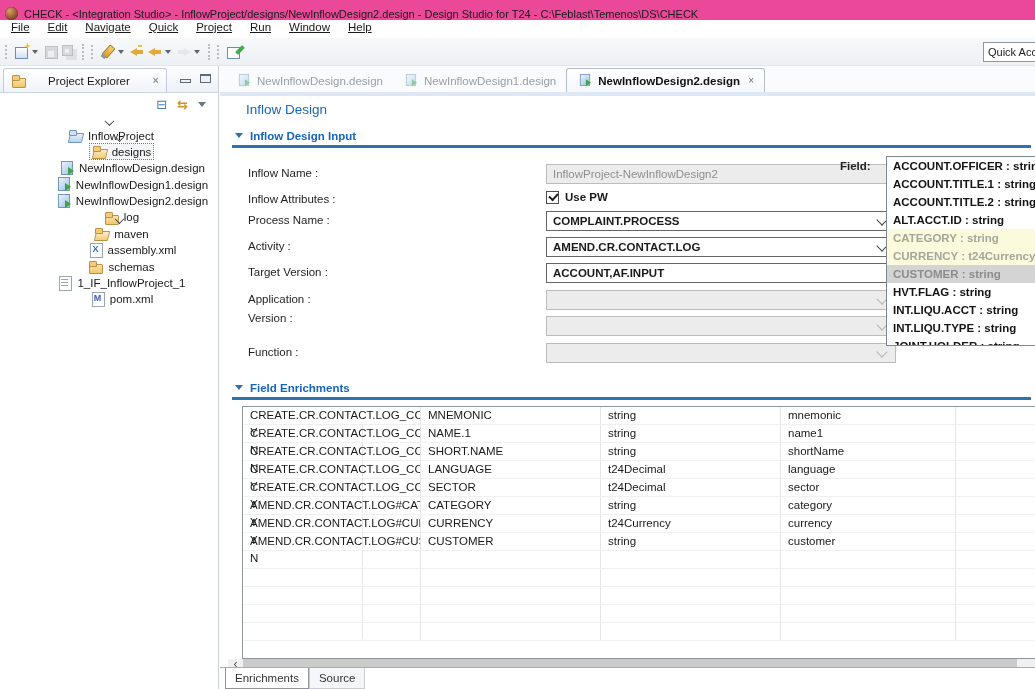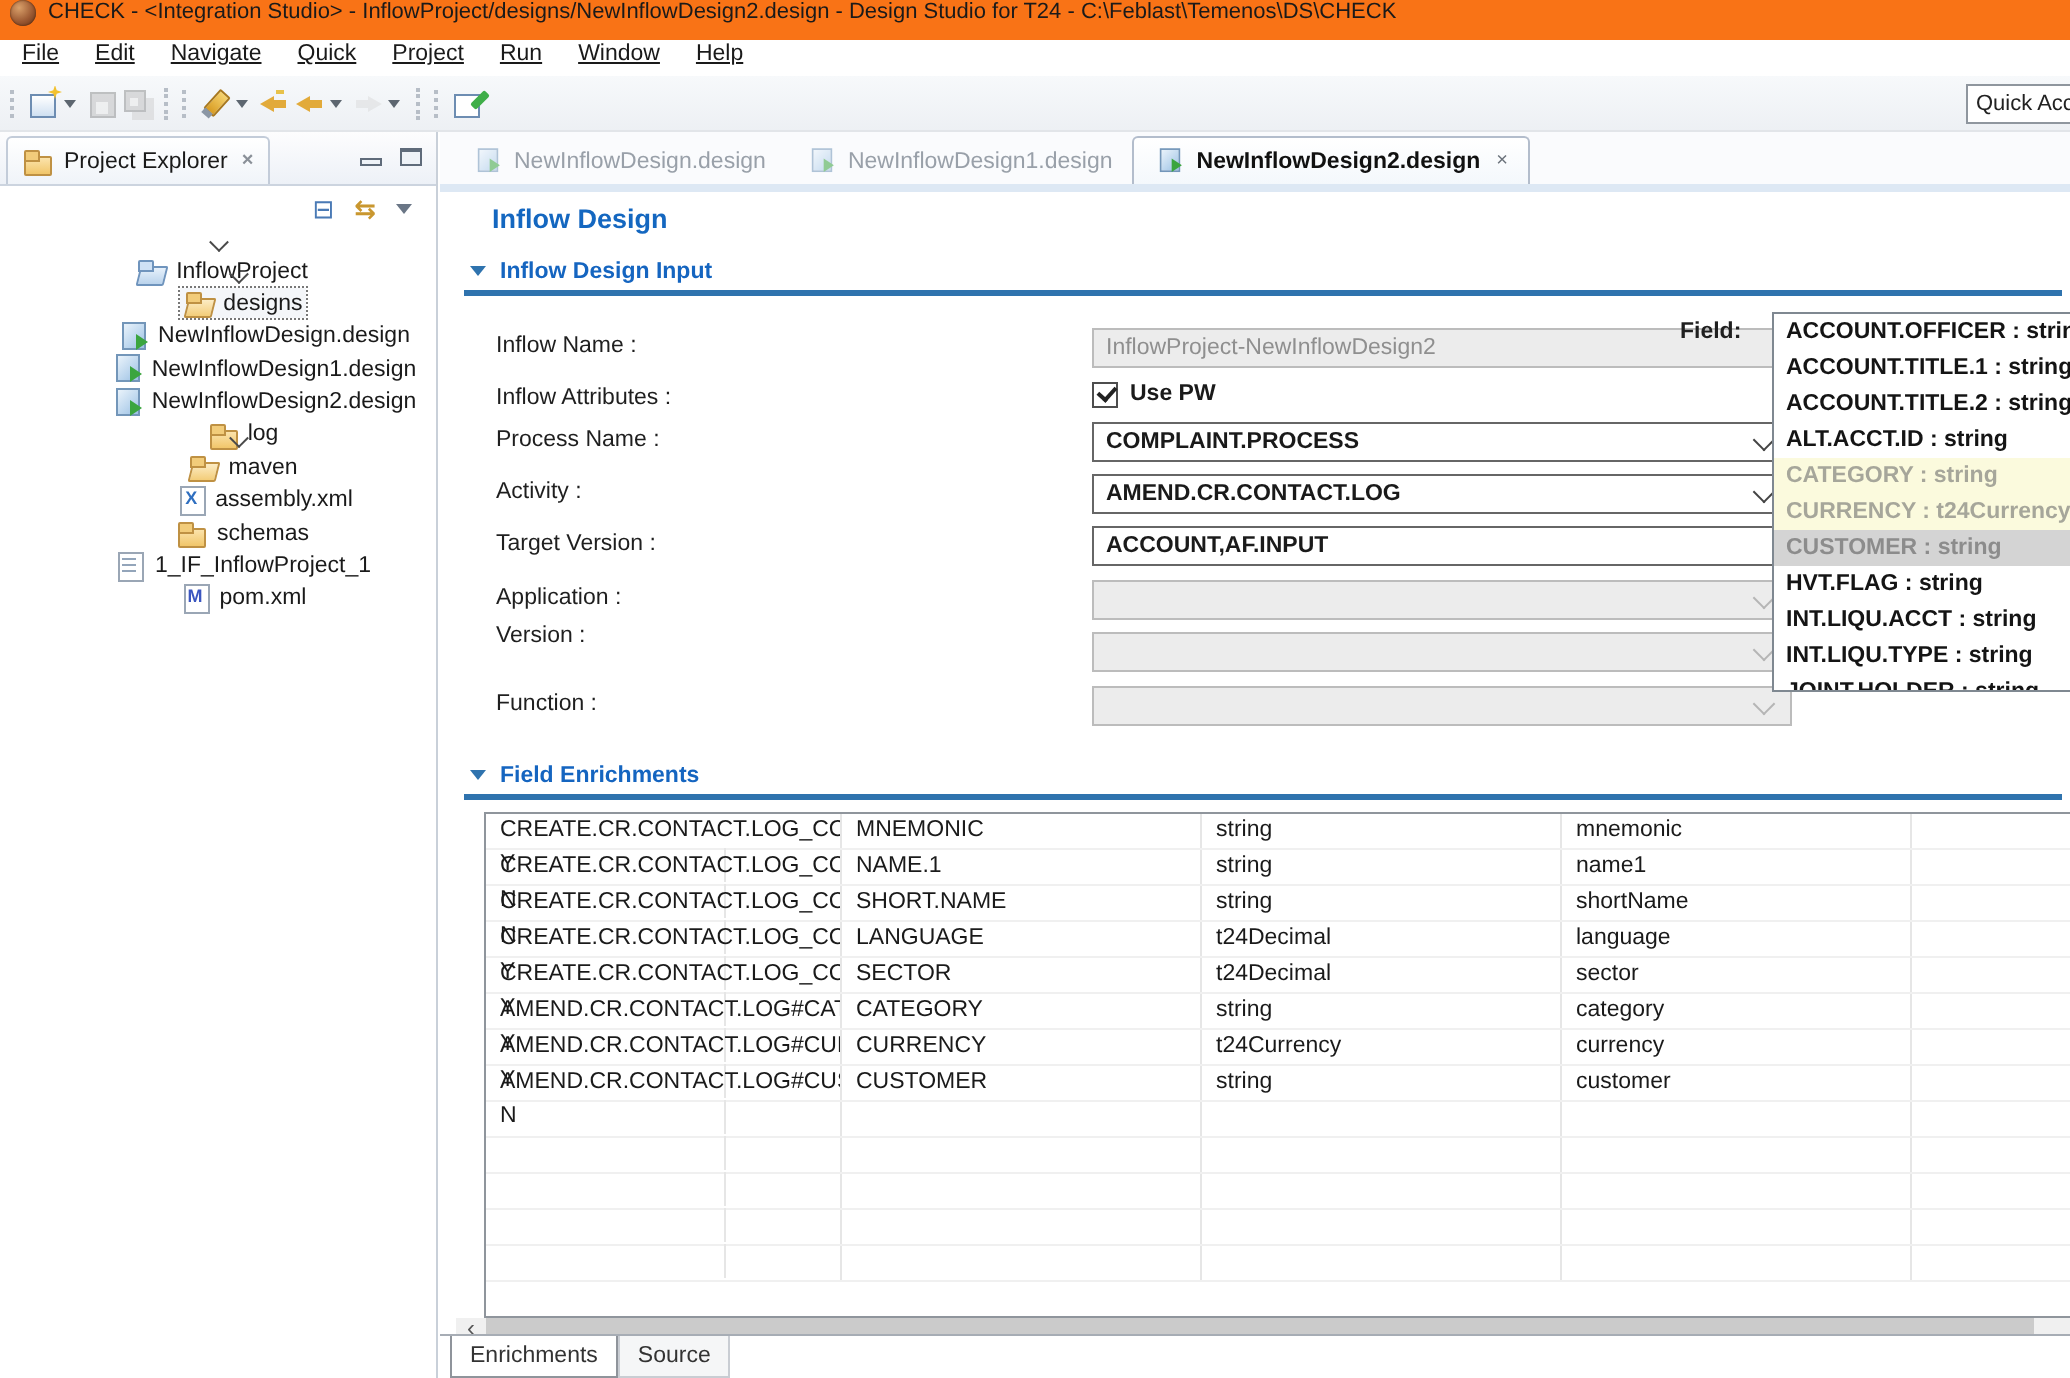--- a/index.html
+++ b/index.html
@@ -1,20 +1,20 @@
 <!DOCTYPE html>
 <html><head>
 <meta charset="utf-8">
 <style>
   html,body{margin:0;padding:0;}
   body{font-family:"Liberation Sans","DejaVu Sans",sans-serif;background:#fff;}
   .app{position:relative;width:1035px;height:689px;overflow:hidden;background:#fff;color:#1a1a1a;}
 
   
-  .titlebar{height:20px;display:flex;align-items:flex-start;gap:6px;padding-left:5px;font-size:11px;background:#f97316;}
+  .titlebar{height:20px;display:flex;align-items:flex-end;gap:6px;padding-left:5px;font-size:11px;background:#ec4899;}
   .app-icon{width:13px;height:13px;border-radius:50%;flex:none;
     background:radial-gradient(circle at 35% 30%,#d9a06a 0%,#9c5a33 55%,#5e2e14 100%);
     box-shadow:inset 0 0 1px #3a1c0a;}
   .title-text{white-space:nowrap;overflow:hidden;}
 
   
   .menubar{height:18px;display:flex;align-items:flex-start;font-size:11.5px;background:#fff;padding-left:2px;text-decoration:underline;}
   .menu-item{padding:1px 9px;cursor:default;}
 
   
@@ -44,21 +44,21 @@
     border-top:4px solid transparent;border-bottom:4px solid transparent;border-left:7px solid #d9dee4;}
   .tbico.forward::after{content:"";position:absolute;left:3px;top:7px;width:6px;height:4px;background:#d9dee4;}
   .tbico.last-edit-location::before{content:"";position:absolute;left:2px;top:4px;width:11px;height:10px;border:1px solid #6d8db2;background:#fff;}
   .tbico.last-edit-location::after{content:"";position:absolute;right:1px;top:2px;width:4px;height:10px;background:#3fae49;transform:rotate(45deg);border-radius:1px;}
   .quick-access{position:absolute;left:983px;top:4px;width:72px;height:18px;line-height:18px;border:1px solid #8f969e;
     background:#fff;font-size:11px;padding:0 4px;white-space:nowrap;overflow:hidden;color:#222;}
 
   
   .explorer{position:absolute;left:0;top:66px;width:218px;bottom:0;background:#fff;border-right:1px solid #c9d0d9;}
   .exp-header{position:relative;height:26px;background:linear-gradient(#fdfdfe,#edf1f7);border-bottom:1px solid #ccd4df;}
-  .exp-tab{position:absolute;left:3px;bottom:0;display:flex;align-items:center;gap:5px;height:23px;padding:0 7px;
+  .exp-tab{position:absolute;left:3px;bottom:0;display:flex;align-items:center;gap:21px;height:23px;padding:0 7px;
     background:linear-gradient(#ffffff,#f0f4f9);border:1px solid #c3ccd9;border-bottom:none;border-radius:3px 3px 0 0;font-size:11.5px;}
   .exp-tab-close{color:#8a9098;font-size:10px;font-weight:700;margin-left:2px;}
   .win-btns{position:absolute;right:7px;top:8px;display:flex;gap:9px;}
   .wbtn{position:relative;width:11px;height:9px;display:inline-block;}
   .wbtn.min::after{content:"";position:absolute;left:0;bottom:0;width:9px;height:2px;border:1px solid #5f6b7a;background:#eef2f7;}
   .wbtn.max::after{content:"";position:absolute;left:0;top:0;width:9px;height:6px;border:1px solid #5f6b7a;border-top-width:2px;background:#eef2f7;}
   .exp-toolbar{height:23px;display:flex;justify-content:flex-end;align-items:center;gap:10px;padding-right:12px;}
   .xico{font-size:13px;line-height:13px;cursor:default;}
   .xico.collapse-all{color:#4a7ab5;}
   .xico.link-with-editor{color:#c9972f;font-weight:700;}
@@ -100,21 +100,21 @@
   .editor{position:absolute;left:220px;top:66px;right:0;bottom:0;background:#fff;}
   .tabbar{position:absolute;top:0;left:0;right:0;height:26px;display:flex;align-items:flex-end;padding-left:6px;background:#fafbfd;}
   .etab{display:flex;align-items:center;gap:5px;height:23px;padding:0 10px;font-size:11.5px;color:#99a0a9;}
   .etab .ico{transform:scale(.85);opacity:.55;}
   .etab.active{background:linear-gradient(#ffffff,#f4f8fc);border:1px solid #b3bdcc;border-bottom:none;
     border-radius:3px 3px 0 0;color:#111;font-weight:700;}
   .etab.active .ico{opacity:1;}
   .tab-close{font-size:10px;color:#6b727b;font-weight:400;margin-left:3px;}
 
   .editor-body{position:absolute;top:26px;left:0;right:0;bottom:22px;background:#fff;border-top:4px solid #dde8f4;overflow:hidden;font-size:11.5px;}
-  .page-title{position:absolute;left:26px;top:6px;font-size:13.5px;font-weight:700;color:#1467c0;}
+  .page-title{position:absolute;left:26px;top:6px;font-size:13.5px;font-weight:400;color:#1467c0;}
   .section-hdr{position:absolute;left:12px;right:4px;height:19px;display:flex;align-items:center;gap:7px;
     font-weight:700;color:#1565c0;border-bottom:3px solid #2f73ae;}
   .section-hdr.s1{top:30px;}
   .section-hdr.s2{top:282px;}
   .tri{width:0;height:0;border-left:4px solid transparent;border-right:4px solid transparent;border-top:5px solid #2f73ae;margin-left:3px;}
 
   .flabel{position:absolute;left:28px;color:#1f1f1f;}
   .field-lbl{left:620px;top:64px;font-weight:700;}
   .ctrl{position:absolute;left:326px;width:350px;height:20px;box-sizing:border-box;display:flex;align-items:center;background:#fff;border:1px solid #666;}
   .ctrl .ctrl-text{padding:0 6px;font-weight:600;white-space:nowrap;overflow:hidden;}

